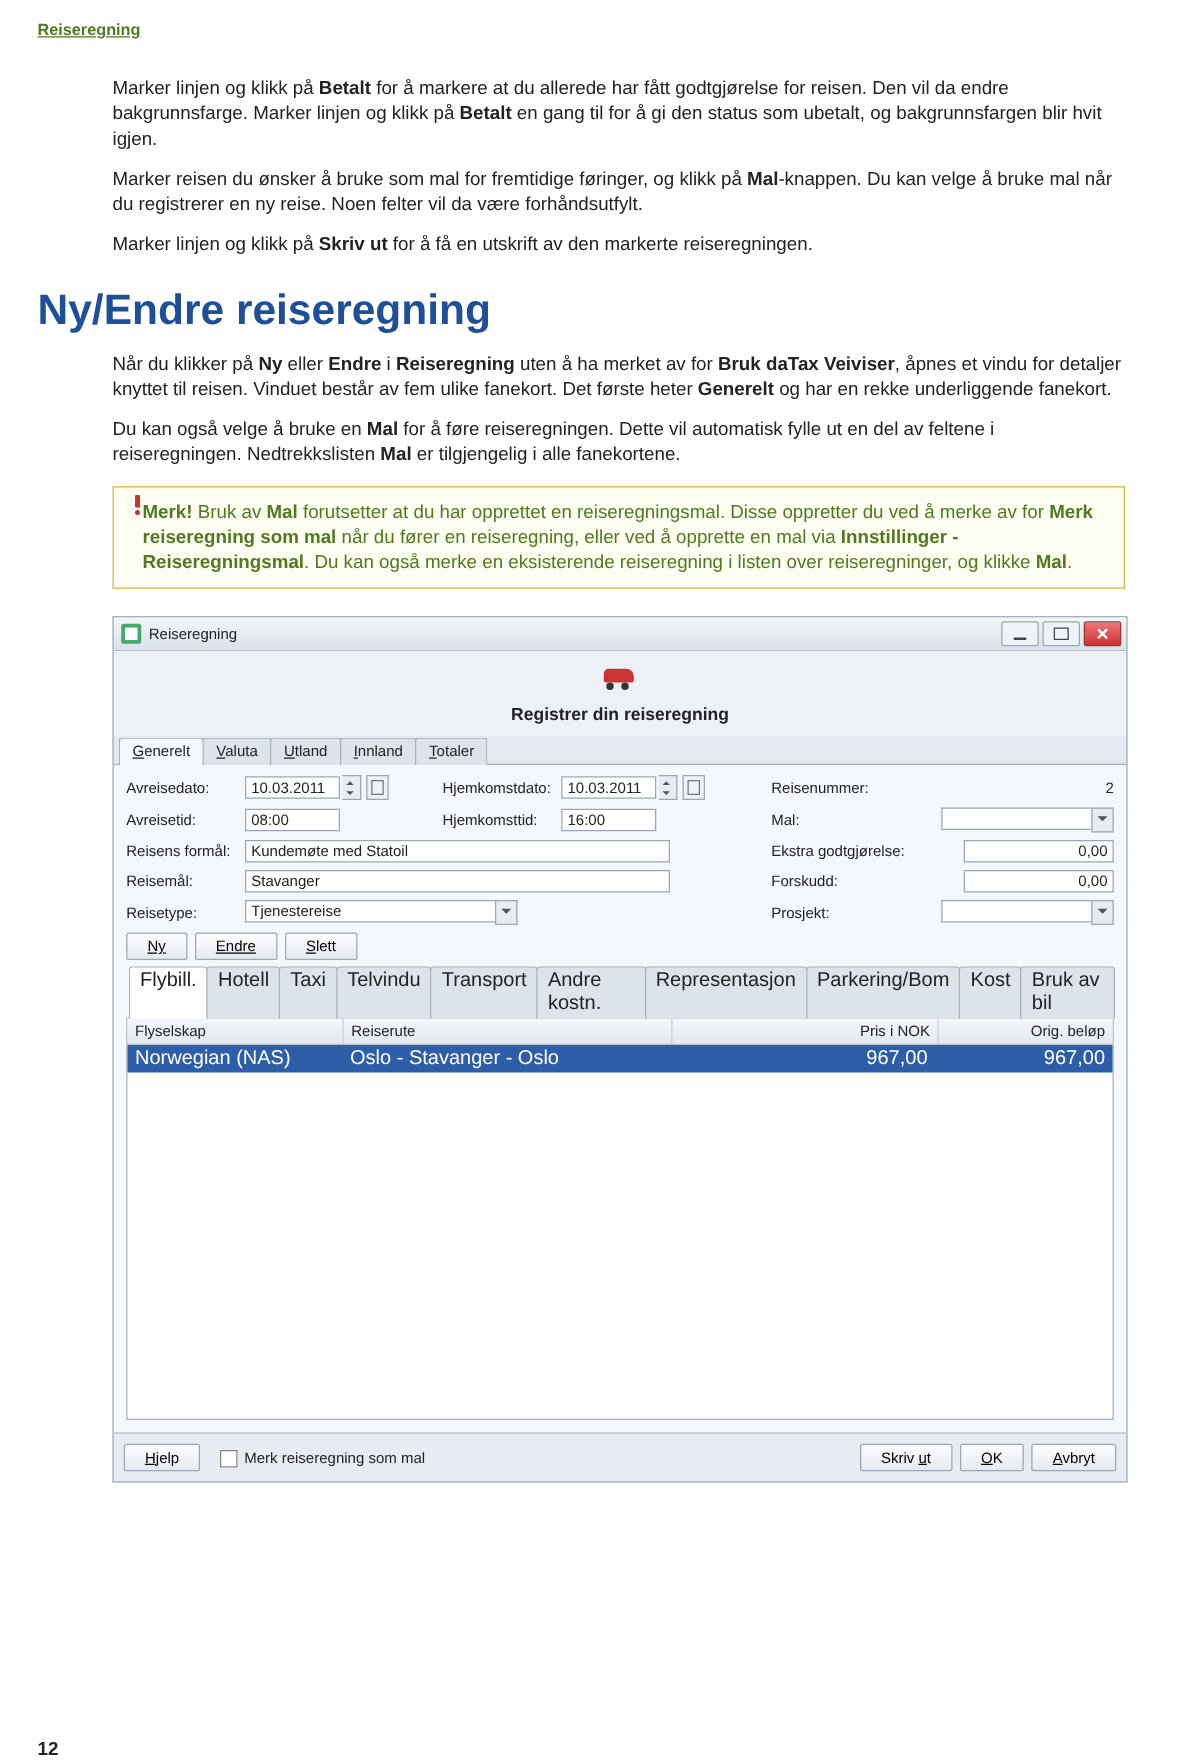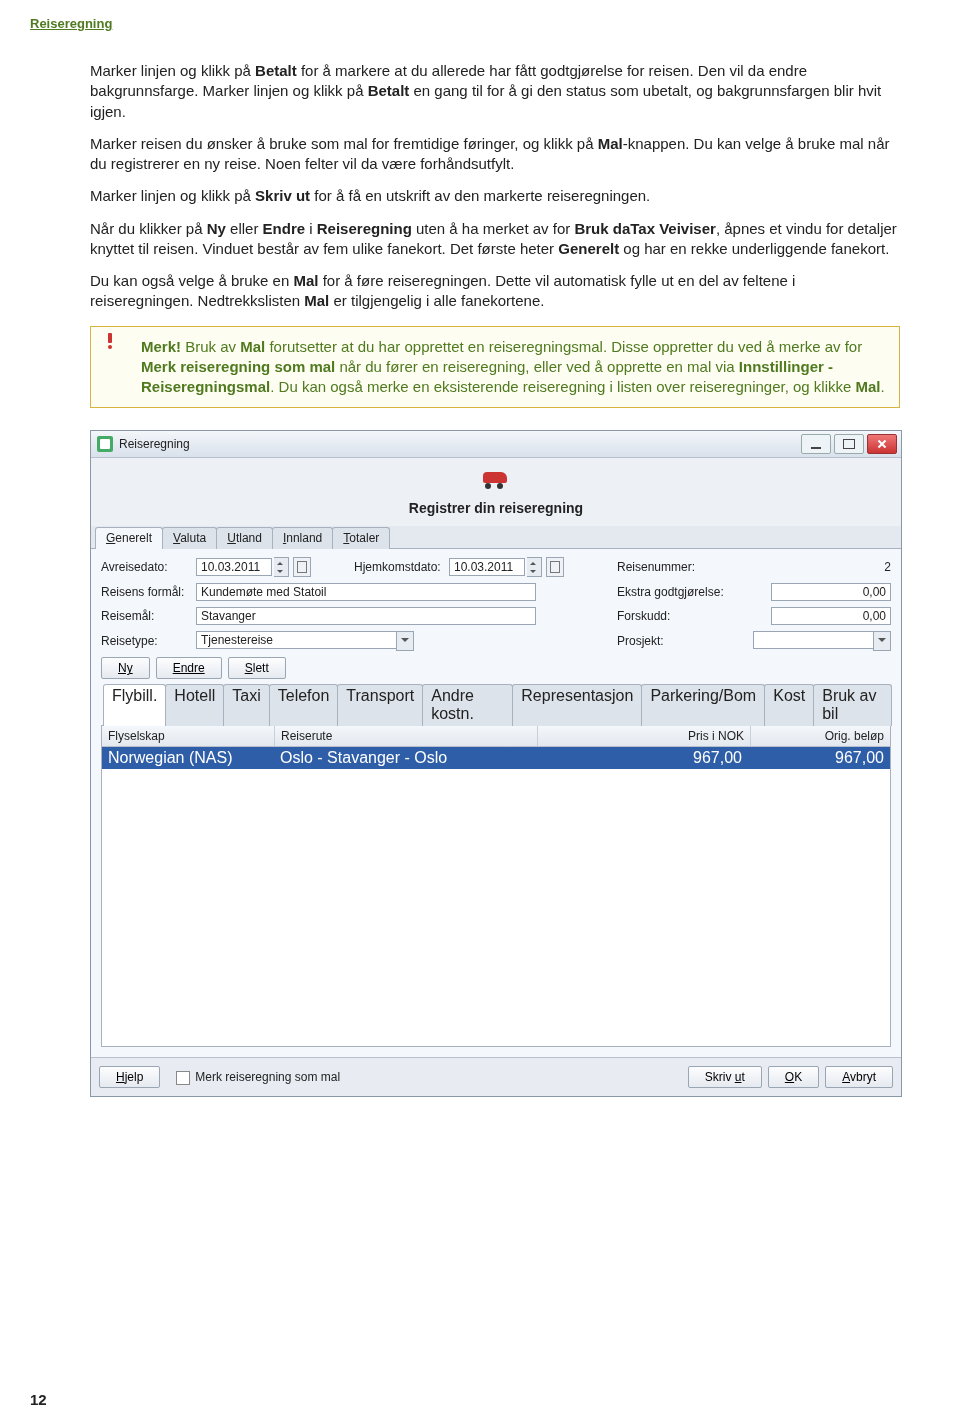--- a/index.html
+++ b/index.html
@@ -53,21 +53,21 @@
   .callout .excl::before {
     content: "";
     position: absolute;
     left: 5px; top:0; width:4px; height:10px; background:#c33; border-radius:1px;
   }
   .callout .excl::after {
     content: "";
     position: absolute;
     left:5px; top:12px; width:4px; height:4px; background:#c33; border-radius:2px;
   }
-  .callout .text { margin-left: 36px; }
+  .callout .text { margin-left: 9px; }
   b { font-weight: bold; }
 
   
   .window {
     margin-left: 60px;
     width: 810px;
     border: 1px solid #8a97a6;
     background: linear-gradient(#e9eff6,#dfe6ef);
     font-family: "Segoe UI", Tahoma, sans-serif;
     font-size: 12px;
@@ -181,20 +181,21 @@
       <span>Marker linjen og klikk på </span><b>Betalt</b><span> for å markere at du allerede har fått godtgjørelse for reisen. Den vil da endre bakgrunnsfarge. Marker linjen og klikk på </span><b>Betalt</b><span> en gang til for å gi den status som ubetalt, og bakgrunnsfargen blir hvit igjen.</span>
     </p>
     <p>
       <span>Marker reisen du ønsker å bruke som mal for fremtidige føringer, og klikk på </span><b>Mal</b><span>-knappen. Du kan velge å bruke mal når du registrerer en ny reise. Noen felter vil da være forhåndsutfylt.</span>
     </p>
     <p>
       <span>Marker linjen og klikk på </span><b>Skriv ut</b><span> for å få en utskrift av den markerte reiseregningen.</span>
     </p>
   </div>
 
+  <div class="h1-section">Ny/Endre reiseregning</div>
 
   <div class="body-text">
     <p>
       <span>Når du klikker på </span><b>Ny</b><span> eller </span><b>Endre</b><span> i </span><b>Reiseregning</b><span> uten å ha merket av for </span><b>Bruk daTax Veiviser</b><span>, åpnes et vindu for detaljer knyttet til reisen. Vinduet består av fem ulike fanekort. Det første heter </span><b>Generelt</b><span> og har en rekke underliggende fanekort.</span>
     </p>
     <p>
       <span>Du kan også velge å bruke en </span><b>Mal</b><span> for å føre reiseregningen. Dette vil automatisk fylle ut en del av feltene i reiseregningen. Nedtrekkslisten </span><b>Mal</b><span> er tilgjengelig i alle fanekortene.</span>
     </p>
 
     <div class="callout">
@@ -250,20 +251,37 @@
               <div class="dn"></div>
             </span>
           <span class="cal"></span>
         </span>
         <span class="lbl col-l3">Reisenummer:</span>
         <span class="col-i3">
             <span>2</span>
           </span>
       </div>
 
+      <div class="row">
+        <span class="lbl col-l1">Avreisetid:</span>
+        <span class="col-i1">
+            <input class="txt" style="width: 76px;" value="08:00">
+          </span>
+        <span class="lbl col-l2">Hjemkomsttid:</span>
+        <span class="col-i2">
+            <input class="txt" style="width: 76px;" value="16:00">
+          </span>
+        <span class="lbl col-l3">Mal:</span>
+        <span class="col-i3">
+            <span class="combo">
+              <input class="txt" style="width: 120px;" value="">
+              <span class="dd"></span>
+            </span>
+          </span>
+      </div>
 
       <div class="row">
         <span class="lbl col-l1">Reisens formål:</span>
         <span style="width:403px"><input class="txt" style="width: 340px;" value="Kundemøte med Statoil"></span>
         <span class="lbl col-l3">Ekstra godtgjørelse:</span>
         <span class="col-i3">
             <input class="txt num" style="width: 120px;" value="0,00">
           </span>
       </div>
 
@@ -296,21 +314,21 @@
       <div class="sub-btn-row">
         <button class="wbtn"><span class="ul">Ny</span></button>
         <button class="wbtn"><span class="ul">Endre</span></button>
         <button class="wbtn"><span class="ul">S</span><span>lett</span></button>
       </div>
 
       <div class="subtabs">
         <div class="subtab active"><span class="ul">F</span><span>lybill.</span></div>
         <div class="subtab"><span class="ul">H</span><span>otell</span></div>
         <div class="subtab"><span>Ta</span><span class="ul">x</span><span>i</span></div>
-        <div class="subtab"><span>Te</span><span class="ul">l</span><span>efon</span></div>
+        <div class="subtab"><span>Te</span><span class="ul">l</span><span>vindu</span></div>
         <div class="subtab">Transport</div>
         <div class="subtab"><span class="ul">A</span><span>ndre kostn.</span></div>
         <div class="subtab">Representasjon</div>
         <div class="subtab"><span class="ul">P</span><span>arkering/Bom</span></div>
         <div class="subtab"><span class="ul">K</span><span>ost</span></div>
         <div class="subtab"><span class="ul">B</span><span>ruk av bil</span></div>
       </div>
 
       <div class="table-wrap">
         <div class="thead">

